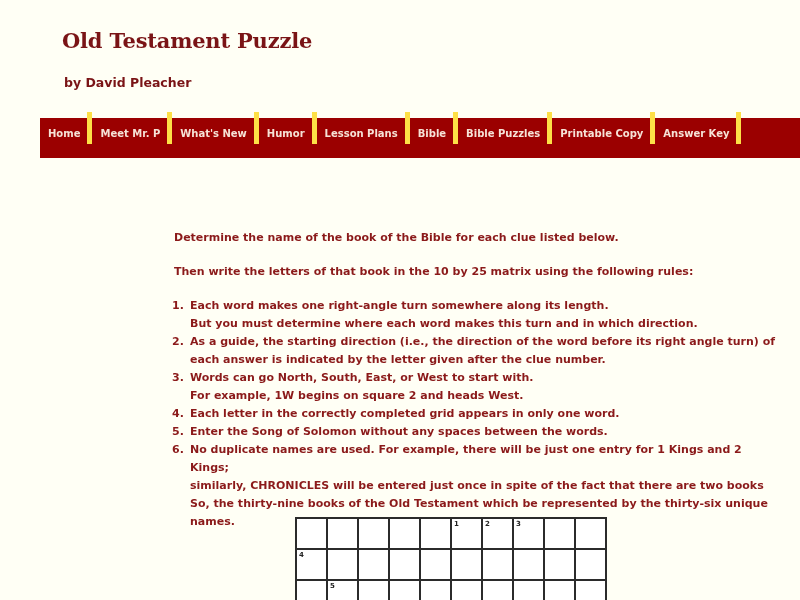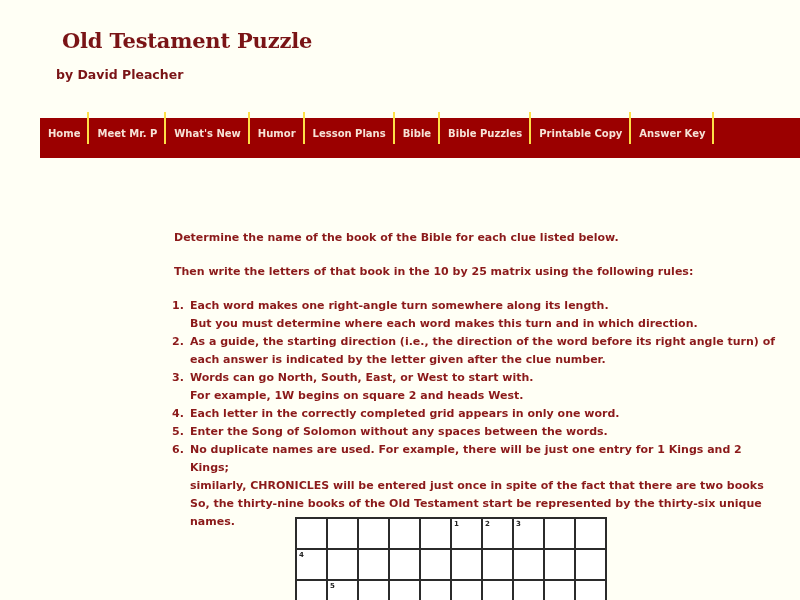--- a/index.html
+++ b/index.html
@@ -23,21 +23,21 @@
     font-family: "DejaVu Serif", serif;
     font-weight: bold;
     font-size: 21px;
     color: #7a1416;
     letter-spacing: -0.2px;
   }
   .byline {
     position: absolute;
     left: 56px;
     top: 67px;
-    margin: 0;
+    margin: 8px;
     font-family: "DejaVu Sans", sans-serif;
     font-weight: bold;
     font-size: 12.5px;
     color: #7a1416;
   }
   .navbar {
     position: absolute;
     left: 40px;
     top: 118px;
     width: 760px;
@@ -50,21 +50,21 @@
     align-items: center;
   }
   .nav-item {
     font-family: "DejaVu Sans", sans-serif;
     font-weight: bold;
     font-size: 10px;
     color: #f6e2d6;
     padding: 12px 7px 0 8px;
     height: 20px;
     line-height: 20px;
-    border-right: 2px solid #fde047;
+    border-right: 5px solid #fde047;
     white-space: nowrap;
     cursor: pointer;
     text-decoration: none;
   }
   .nav-row-2 .nav-item {
     padding-left: 8px;
   }
   .content {
     position: absolute;
     left: 158px;
@@ -167,21 +167,21 @@
       <span class="rule-line">Each letter in the correctly completed grid appears in only one word.</span>
     </li>
     <li class="rule">
       <span class="rule-num">5.</span>
       <span class="rule-line">Enter the Song of Solomon without any spaces between the words.</span>
     </li>
     <li class="rule">
       <span class="rule-num">6.</span>
       <span class="rule-line">No duplicate names are used.   For example, there will be just one entry for 1 Kings and 2 Kings;</span>
       <span class="rule-line">similarly, CHRONICLES will be entered just once in spite of the fact that there are two books</span>
-      <span class="rule-line">So, the thirty-nine books of the Old Testament start be represented by the thirty-six unique</span>
+      <span class="rule-line">So, the thirty-nine books of the Old Testament which be represented by the thirty-six unique</span>
       <span class="rule-line">names.</span>
     </li>
   </ol>
 </div>
 
 <table class="grid" id="puzzle-grid">
   <tbody id="grid-body">
       <tr>
         <td>
           <span class="cell-num"></span>

